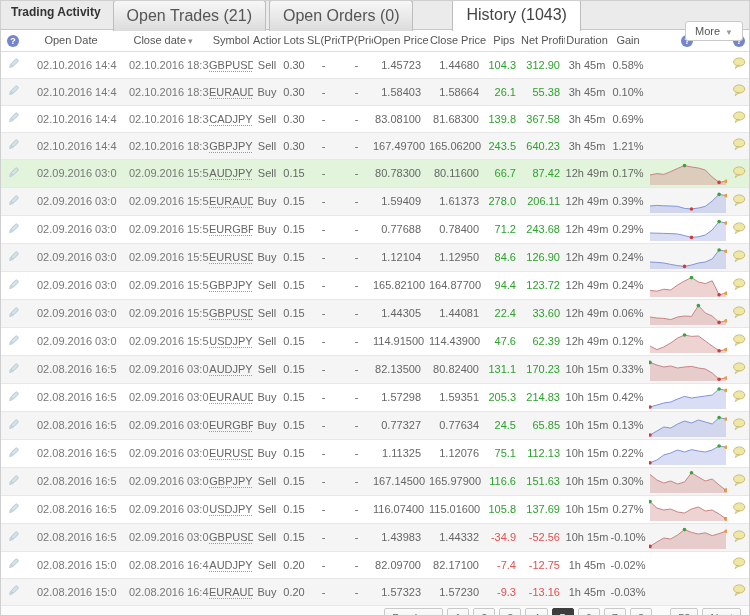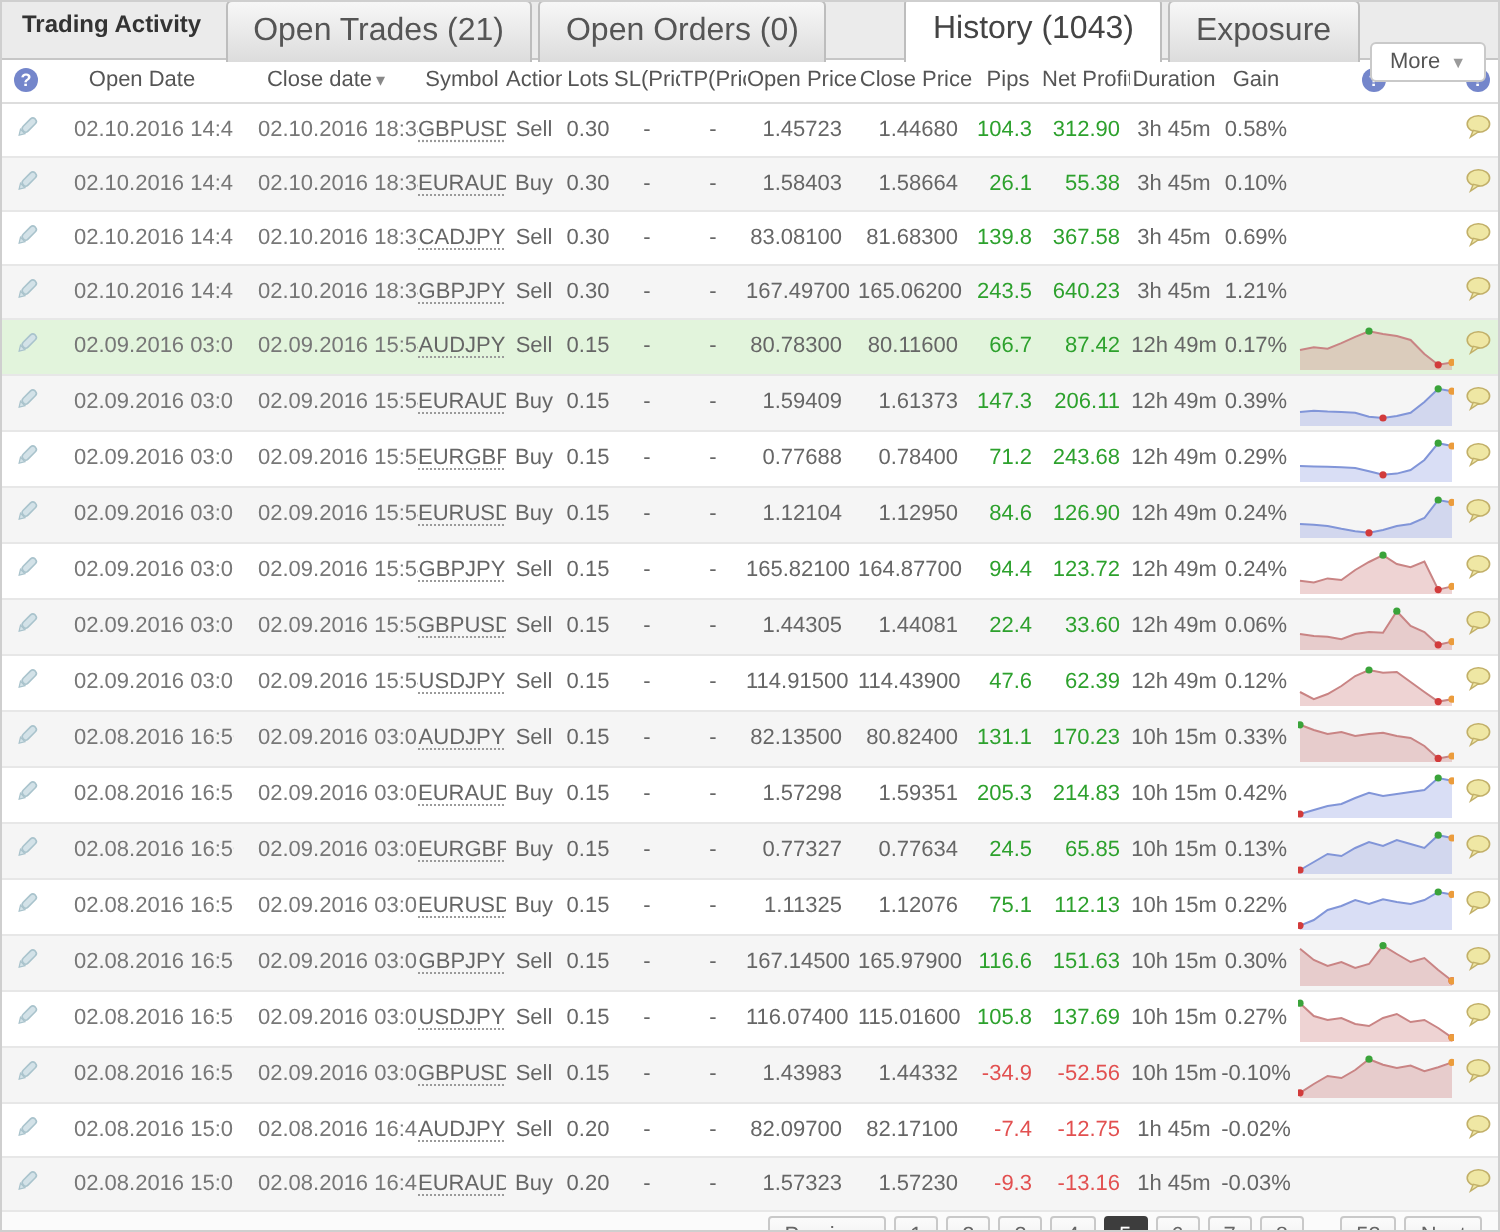--- a/index.html
+++ b/index.html
@@ -41,21 +41,20 @@
 </head>
 <body>
 
 <div class="widget">
 
   <div class="tabbar">
     <span class="tab-title">Trading Activity</span>
     <span class="tab">Open Trades (21)</span>
     <span class="tab">Open Orders (0)</span>
     <span class="tab active">History (1043)</span>
-    <span class="tab">Exposure</span>
     <span class="more-btn"><span>More</span><span class="arr">▼</span></span>
   </div>
 
   <table>
     <colgroup>
       <col style="width:24px">
         <col style="width:92px">
         <col style="width:92px">
         <col style="width:44px">
       <col style="width:28px">
@@ -239,21 +238,21 @@
               </svg></span></td>
     <td class="c-od">02.09.2016 03:05</td>
     <td class="c-cd">02.09.2016 15:54</td>
     <td class="c-sym"><span class="sym">EURAUD</span></td>
     <td class="c-act">Buy</td>
     <td class="c-lots">0.15</td>
     <td class="c-sl">-</td>
     <td class="c-tp">-</td>
     <td class="c-op num">1.59409</td>
     <td class="c-cp num">1.61373</td>
-    <td class="c-pips num pos">147.3</td>
+    <td class="c-pips num pos">278.0</td>
     <td class="c-net num pos">206.11</td>
     <td class="c-dur">12h 49m</td>
     <td class="c-gain">0.39%</td>
     <td class="c-spark">
             <svg width="78" height="25">
               <path d="M1.0 17.0L7.9 16.4L14.8 16.8L21.7 17.0L28.6 17.4L35.5 19.4L42.5 20.0L49.4 19.0L56.3 17.4L63.2 12.0L70.1 5.4L77.0 6.6L77.0 24L1.0 24Z" fill="rgba(145,160,225,0.35)"></path>
               <path d="M1.0 17.0L7.9 16.4L14.8 16.8L21.7 17.0L28.6 17.4L35.5 19.4L42.5 20.0L49.4 19.0L56.3 17.4L63.2 12.0L70.1 5.4L77.0 6.6" fill="none" stroke="#8195d8" stroke-width="1"></path>
               <circle cx="70.1" cy="5.4" r="1.8" fill="#3aa33a"></circle>
               <circle cx="42.5" cy="20.0" r="1.8" fill="#d23b3b"></circle>
               <circle cx="77.0" cy="6.6" r="1.8" fill="#eb9c3c"></circle>

